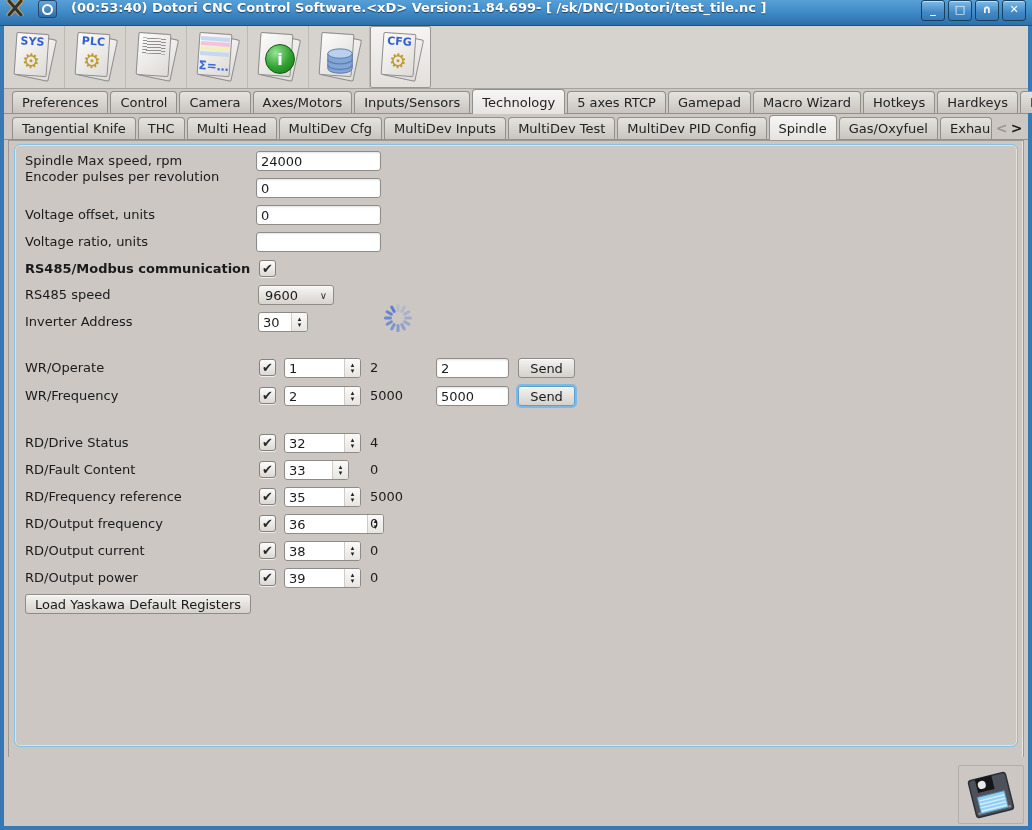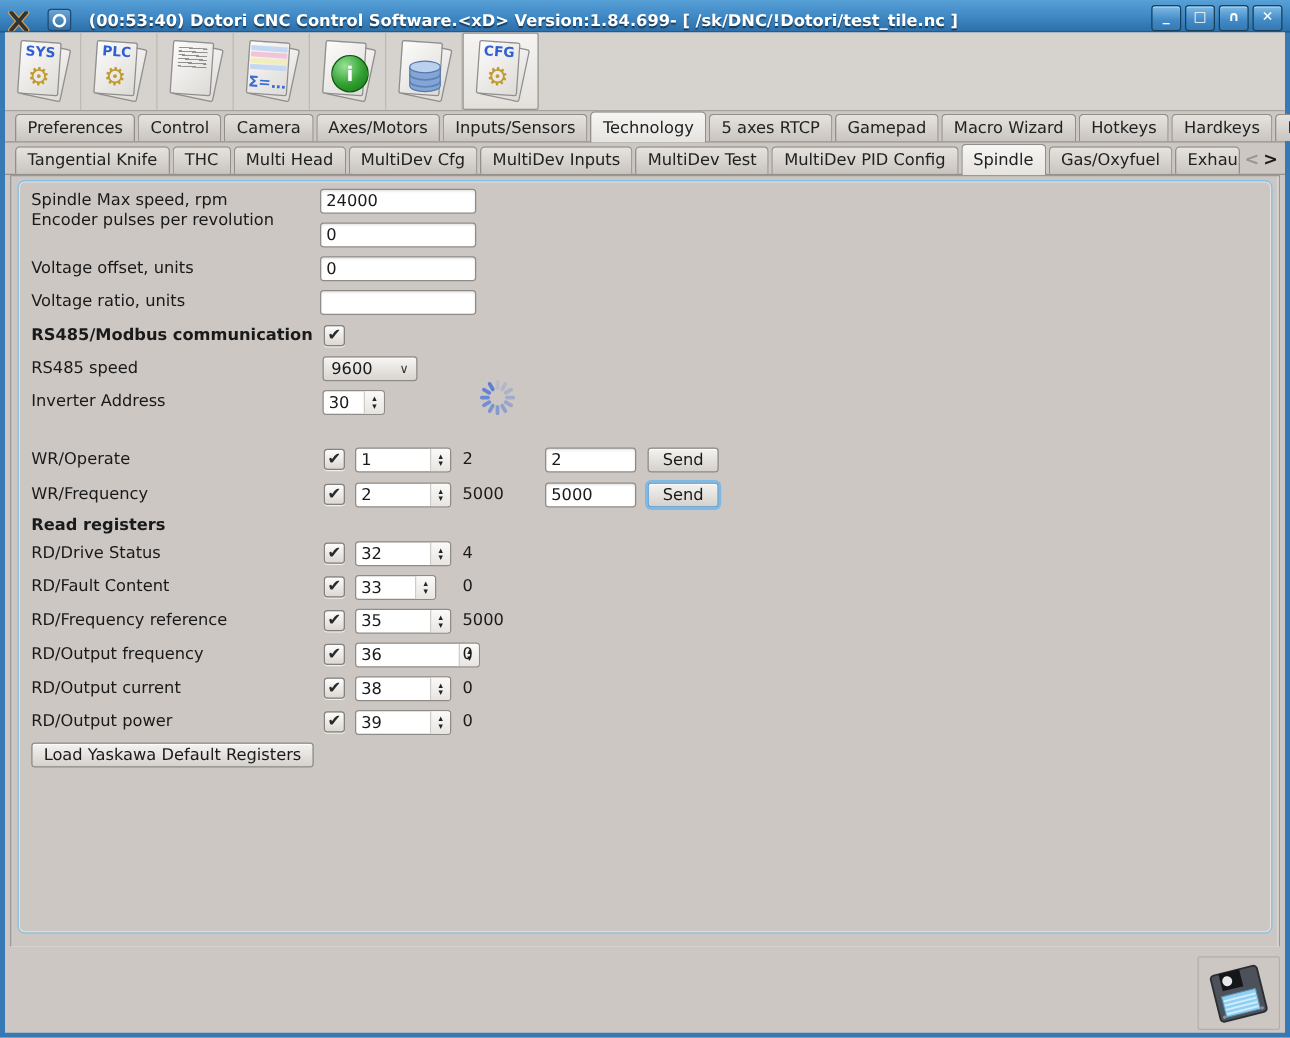--- a/index.html
+++ b/index.html
@@ -5,21 +5,21 @@
   html,body{margin:0;padding:0}
   body{
     width:1032px;height:830px;position:relative;overflow:hidden;
     font-family:"DejaVu Sans","Liberation Sans",sans-serif;font-size:13px;color:#1a1a1a;
     background:#3679b5;
   }
   
   .titlebar{
     position:absolute;left:0;top:0;right:0;height:26px;
     background:linear-gradient(#57a0d6,#3d87c4 55%,#2d6fa9);
-    display:flex;align-items:flex-end;gap:14px;padding:0 6px;box-sizing:border-box;
+    display:flex;align-items:flex-start;gap:14px;padding:0 6px;box-sizing:border-box;
     border-bottom:1px solid #1d5484;
   }
   .app-icon{width:18px;height:16px;flex:none}
   .menu-btn{
     width:17px;height:16px;flex:none;border-radius:3px;
     background:linear-gradient(#6aa6d8,#2f6da6);border:1px solid #1c4a74;
     display:flex;align-items:center;justify-content:center;
   }
   .menu-btn .ring{width:7px;height:7px;border:2px solid #fff;border-radius:50%}
   .title-text{
@@ -376,23 +376,20 @@
           <span class="sbtns">
             <span>▴</span>
             <span>▾</span>
           </span>
         </div>
         <span class="reg-val">5000</span>
         <input class="tinput" style="left: 421px; width: 73px;" value="5000">
         <div class="btn send focused">Send</div>
       </div>
 
-      <div class="prow" style="top:266px">
-        <span class="plabel heading">Read registers</span>
-      </div>
 
       <div class="prow" style="top:288px">
         <span class="plabel">RD/Drive Status</span>
         <span class="cb" style="left:244px">
           <span>✔</span>
         </span>
         <div class="spin" style="left:269px;width:77px">
           <span class="sval">32</span>
           <span class="sbtns">
             <span>▴</span>

